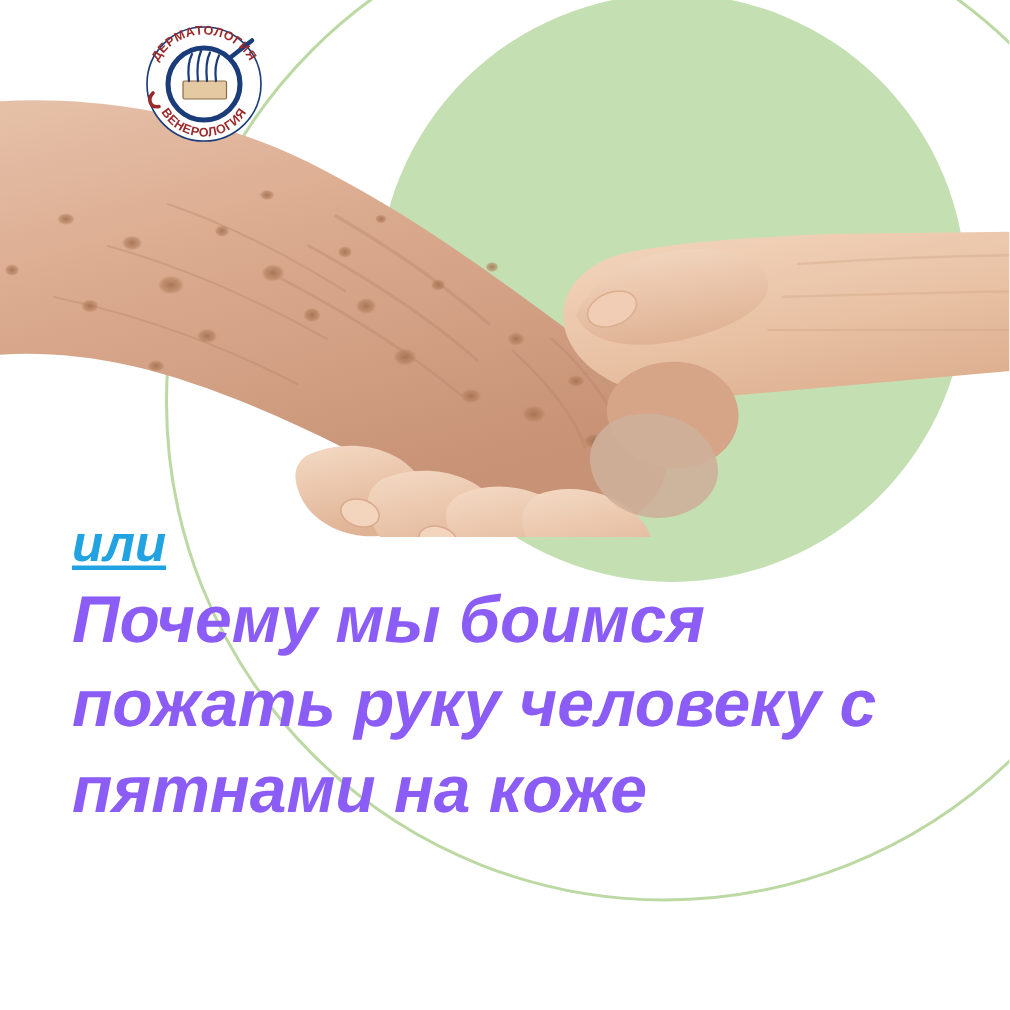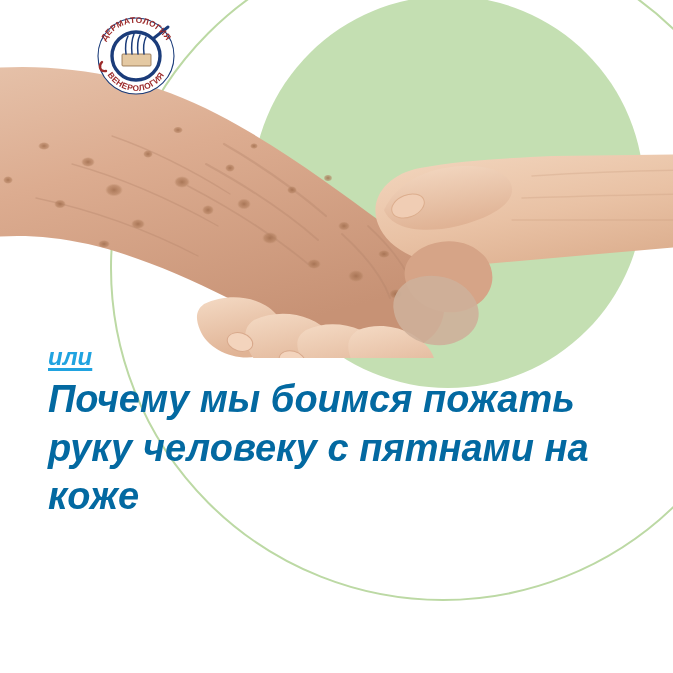--- a/index.html
+++ b/index.html
@@ -62,36 +62,36 @@
     line-height: 1.06;
     color: #10296b;
     letter-spacing: -0.3px;
     white-space: nowrap;
     margin: 0 0 18px 0;
   }
   .sub-or {
     font-family: "Liberation Sans", sans-serif;
     font-weight: bold;
     font-style: italic;
-    font-size: 24px;
+    font-size: 34px;
     line-height: 1.12;
     color: #20a3e0;
     text-decoration: underline;
     text-decoration-thickness: 3px;
     text-underline-offset: 3px;
     margin: 0 0 2px 0;
     display: inline-block;
   }
   .sub-body {
     font-family: "Liberation Sans", sans-serif;
     font-weight: bold;
     font-style: italic;
-    font-size: 38px;
+    font-size: 44px;
     line-height: 1.28;
-    color: #0369a1;
+    color: #8b5cf6;
     margin: 2px 0 0 0;
     max-width: 575px;
   }
 </style>
 </head>
 <body>
 
 <div id="poster">
 
   <svg class="bg-layer" viewBox="0 0 673 673" width="673" height="673" aria-hidden="true">

